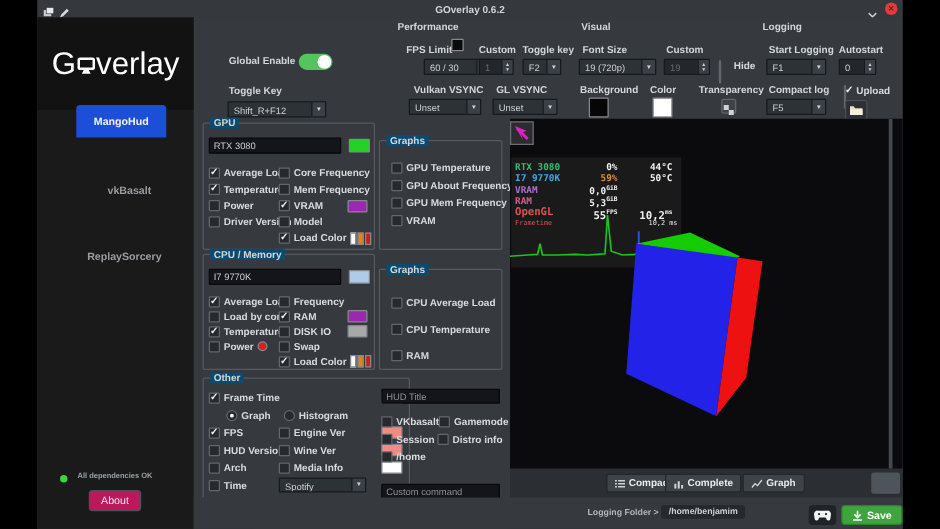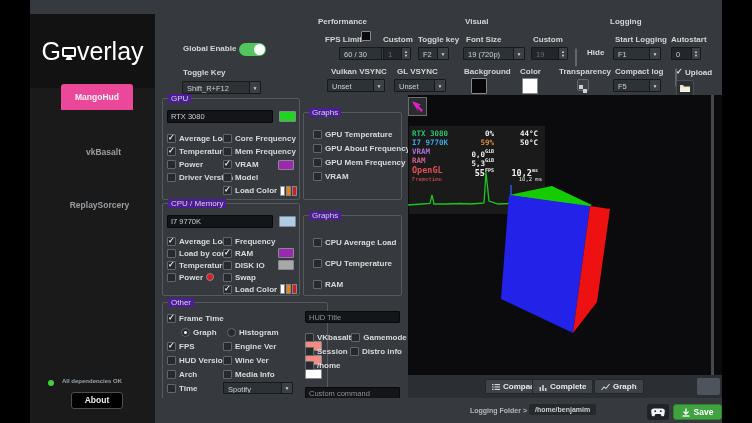--- a/index.html
+++ b/index.html
@@ -1,21 +1,21 @@
 <!DOCTYPE html>
 <html><head>
 <meta charset="utf-8">
 <style>
 *{margin:0;padding:0;box-sizing:border-box}
 html,body{width:752px;height:423px;background:#000;overflow:hidden;font-family:"Liberation Sans",sans-serif}
 .window{position:absolute;left:30px;top:0;width:692px;height:423px;background:#36393d}
 .abs{position:absolute}
 .lbl{font-size:8px;font-weight:bold;color:#d3d6d8;white-space:nowrap;line-height:10px}
 .groupbox{position:absolute;border:1px solid #56595d;border-radius:2px}
-.gb-title{position:absolute;top:-5px;left:5px;background:#4c1d95;padding:0 3px;font-size:8px;font-weight:normal;color:#d3d6d8;line-height:9px;white-space:nowrap}
+.gb-title{position:absolute;top:-5px;left:5px;background:#0c4a6e;padding:0 3px;font-size:8px;font-weight:bold;color:#d3d6d8;line-height:9px;white-space:nowrap}
 .dd{position:absolute;display:flex;align-items:stretch;background:#2d3237;border:1px solid #17191b;height:13px;border-radius:1px}
 .dd-val{flex:1;font-size:7.5px;color:#ccd0d3;padding:2px 0 0 4px;white-space:nowrap;overflow:hidden}
 .dd-arr{width:11px;background:#3a4046;border-left:1px solid #17191b;display:flex;align-items:center;justify-content:center;font-size:5px;color:#cfd3d6}
 .spin{position:absolute;display:flex;align-items:stretch;background:#23272b;border:1px solid #17191b;height:13px;border-radius:1px}
 .spin-val{flex:1;font-size:7.5px;color:#ccd0d3;padding:2px 0 0 4px;white-space:nowrap;overflow:hidden}
 .spin-val.dim{color:#686c70}
 .spin-arr{width:9px;background:#3a4046;border-left:1px solid #17191b;display:flex;flex-direction:column;align-items:center;justify-content:center;color:#cfd3d6}
 .spin-arr i{font-style:normal;font-size:4px;line-height:4px}
 .txtin{background:#131518;border:1px solid #08090a;color:#cbced1;font-family:"Liberation Sans",sans-serif;font-size:7.5px;padding:0 3px;height:13px;width:100%;border-radius:1px}
 .txtin::placeholder{color:#8d9195}
@@ -36,35 +36,55 @@
 .pv-btn{position:absolute;display:flex;align-items:center;gap:3px;background:#3e4347;border:1px solid #23262a;border-radius:2px;height:15px;padding:0 6px;font-size:8px;font-weight:bold;color:#e8eaec;white-space:nowrap}
 .hud-row{display:grid;grid-template-columns:50px 32px 44px;height:9px;font-family:"DejaVu Sans Mono",monospace;font-size:7.5px;font-weight:bold;line-height:9px;color:#f0f0f0}
 .hud-row .r{text-align:right}
 .hud-row sup{font-size:5px}
 </style>
 </head>
 <body>
 
 <div class="window">
 
+  <div class="abs" style="left:0;top:0;width:692px;height:14px;background:#35393e;display:flex;align-items:center">
+    <span class="abs" style="left:4px;top:2px">
+      <svg width="10" height="10" viewBox="0 0 10 10">
+          <rect x="1" y="3" width="6" height="5" fill="#c9ccce"></rect>
+          <rect x="3" y="1" width="6" height="5" fill="#e8eaec" stroke="#35393e" stroke-width="0.5"></rect>
+        </svg>
+    </span>
+    <span class="abs" style="left:17px;top:2px">
+      <svg width="9" height="9" viewBox="0 0 9 9">
+          <path d="M1,8 L2,5.5 L6.5,1 L8,2.5 L3.5,7 Z" fill="#d8dadc"></path>
+        </svg>
+    </span>
+    <span style="margin:0 auto;font-size:8px;font-weight:bold;color:#d2d5d8">GOverlay 0.6.2</span>
+    <span class="abs" style="right:20px;top:3px">
+      <svg width="8" height="8" viewBox="0 0 8 8">
+          <polyline points="1,2.5 4,5.5 7,2.5" fill="none" stroke="#c3c6c9" stroke-width="1.2"></polyline>
+        </svg>
+    </span>
+    <span class="abs" style="right:4px;top:2px;width:10px;height:10px;border-radius:50%;background:#e23b3b;display:flex;align-items:center;justify-content:center;font-size:6px;color:#7c1212;font-weight:bold">✕</span>
+  </div>
 
   <div class="sidebar">
     <div class="abs" style="left:0;top:0;width:125px;height:74px;background:#121212;display:flex;align-items:center;justify-content:center">
       <span style="color:#fff;font-size:25px;letter-spacing:0"><span>G</span><svg width="16" height="15" viewBox="0 0 16 15" style="vertical-align:-1px">
             <rect x="1" y="1" width="14" height="10" rx="2" fill="#fff"></rect>
             <rect x="3" y="3" width="10" height="6" fill="#121212"></rect>
             <path d="M6,11 h4 l1.5,3 h-7 z" fill="#fff"></path>
           </svg><span>verlay</span></span>
     </div>
-    <div class="abs tab" style="left:31px;top:70px;width:72px;height:26px;background:#ec4899;border-radius:3px 3px 0 0;color:#f2f3f4;line-height:26px">MangoHud</div>
+    <div class="abs tab" style="left:31px;top:70px;width:72px;height:26px;background:#1d4ed8;border-radius:3px 3px 0 0;color:#f2f3f4;line-height:26px">MangoHud</div>
     <div class="abs tab" style="left:0;top:133px;width:125px;padding-left:22px">vkBasalt</div>
     <div class="abs tab" style="left:0;top:186px;width:125px;padding-left:14px">ReplaySorcery</div>
     <span class="abs" style="left:18px;top:366px;width:6px;height:6px;border-radius:50%;background:#3fd23f"></span>
     <span class="abs" style="left:32px;top:364px;font-size:6px;font-weight:bold;color:#9aa0a5">All dependencies OK</span>
-    <div class="abs" style="left:41px;top:378px;width:52px;height:17px;background:#000000;border:1px solid #4a4f54;border-radius:3px;font-size:8.5px;font-weight:bold;color:#eceeef;text-align:center;line-height:15px">About</div>
+    <div class="abs" style="left:41px;top:378px;width:42px;height:17px;background:#be185d;border:1px solid #4a4f54;border-radius:3px;font-size:8.5px;font-weight:normal;color:#eceeef;text-align:center;line-height:15px">About</div>
   </div>
 
   <div class="abs" style="left:125px;top:14px;width:567px;height:409px;background:#36393d">
 
     
     <span class="abs lbl" style="left:28px;top:30px">Global Enable</span>
     <span class="abs" style="left:84px;top:29px;width:27px;height:13px;border-radius:7px;background:#53c45e">
       <span style="position:absolute;right:1px;top:1px;width:11px;height:11px;border-radius:50%;background:#fff"></span>
     </span>
     <span class="abs lbl" style="left:28px;top:54px">Toggle Key</span>

